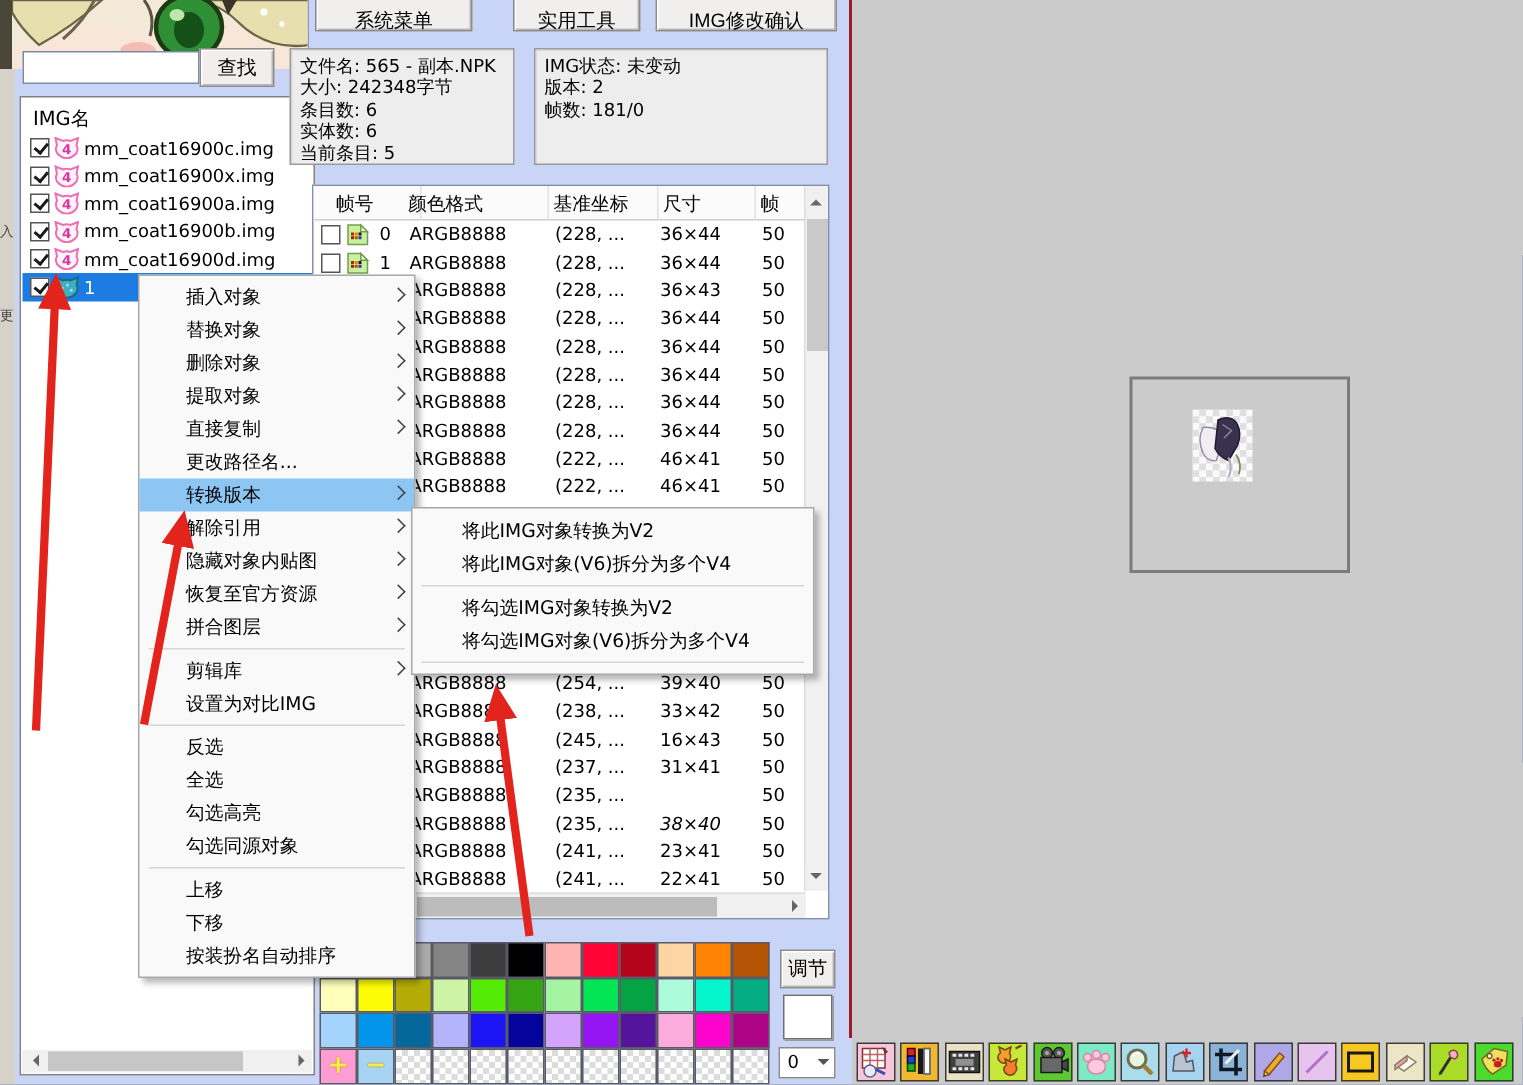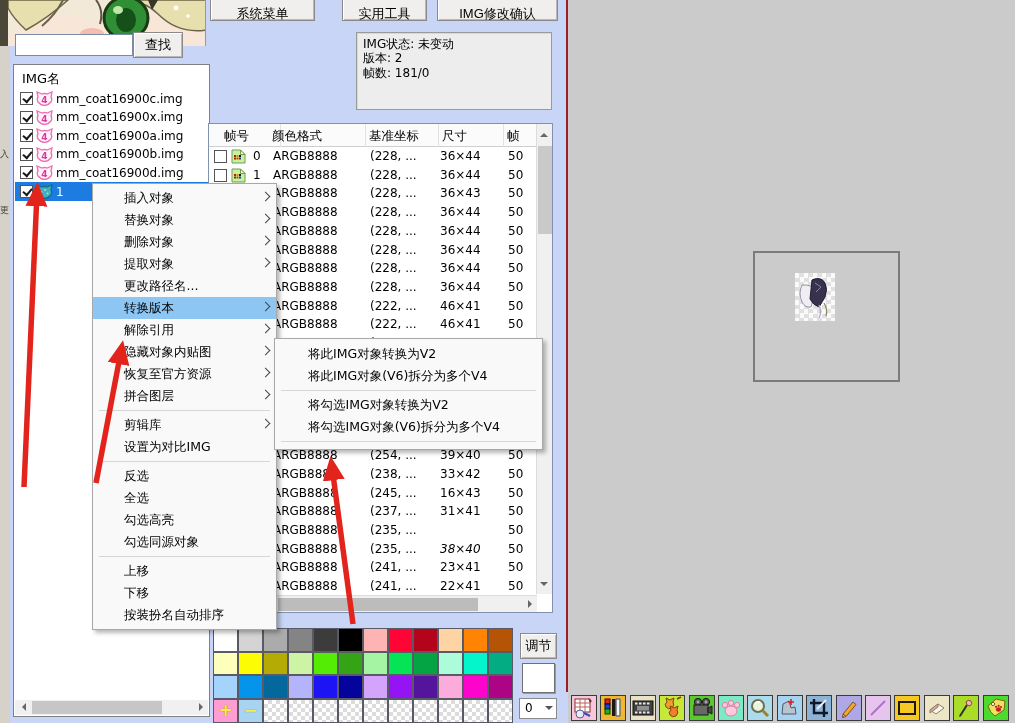--- a/index.html
+++ b/index.html
@@ -193,20 +193,27 @@
       <div class="scroll-arrow">
           <div class="tri tri-left"></div>
         </div>
       <div class="list-hthumb"></div>
       <div class="scroll-arrow" style="position:absolute;right:0;">
           <div class="tri tri-right"></div>
         </div>
     </div>
   </div>
 
+  <div class="info-box info-box-1" id="file-info-box">
+      <div>文件名: 565 - 副本.NPK</div>
+      <div>大小: 242348字节</div>
+      <div>条目数: 6</div>
+      <div>实体数: 6</div>
+      <div>当前条目: 5</div>
+    </div>
   <div class="info-box info-box-2" id="img-status-box">
       <div>IMG状态: 未变动</div>
       <div>版本: 2</div>
       <div>帧数: 181/0</div>
     </div>
 
   <div class="frame-table">
     <div class="ft-header" id="ft-header">
         <div class="ft-hcell" style="left: 12px; width: 60px;">帧号</div>
         <div class="ft-hcell" style="left: 60px; width: 97px;">颜色格式</div>
@@ -881,20 +888,21 @@
               <circle cx="17" cy="11" r="1.1"></circle>
             </g>
           </svg></span></div>
     </div>
 
   <div class="menu context-menu" id="context-menu">
       <div class="menu-item"><span>插入对象</span><span class="sub-arrow"></span></div>
       <div class="menu-item"><span>替换对象</span><span class="sub-arrow"></span></div>
       <div class="menu-item"><span>删除对象</span><span class="sub-arrow"></span></div>
       <div class="menu-item"><span>提取对象</span><span class="sub-arrow"></span></div>
+      <div class="menu-item"><span>直接复制</span><span class="sub-arrow"></span></div>
       <div class="menu-item"><span>更改路径名...</span></div>
       <div class="menu-item hl"><span>转换版本</span><span class="sub-arrow"></span></div>
       <div class="menu-item"><span>解除引用</span><span class="sub-arrow"></span></div>
       <div class="menu-item"><span>隐藏对象内贴图</span><span class="sub-arrow"></span></div>
       <div class="menu-item"><span>恢复至官方资源</span><span class="sub-arrow"></span></div>
       <div class="menu-item"><span>拼合图层</span><span class="sub-arrow"></span></div>
       <div class="menu-sep"></div>
       <div class="menu-item"><span>剪辑库</span><span class="sub-arrow"></span></div>
       <div class="menu-item"><span>设置为对比IMG</span></div>
       <div class="menu-sep"></div>

